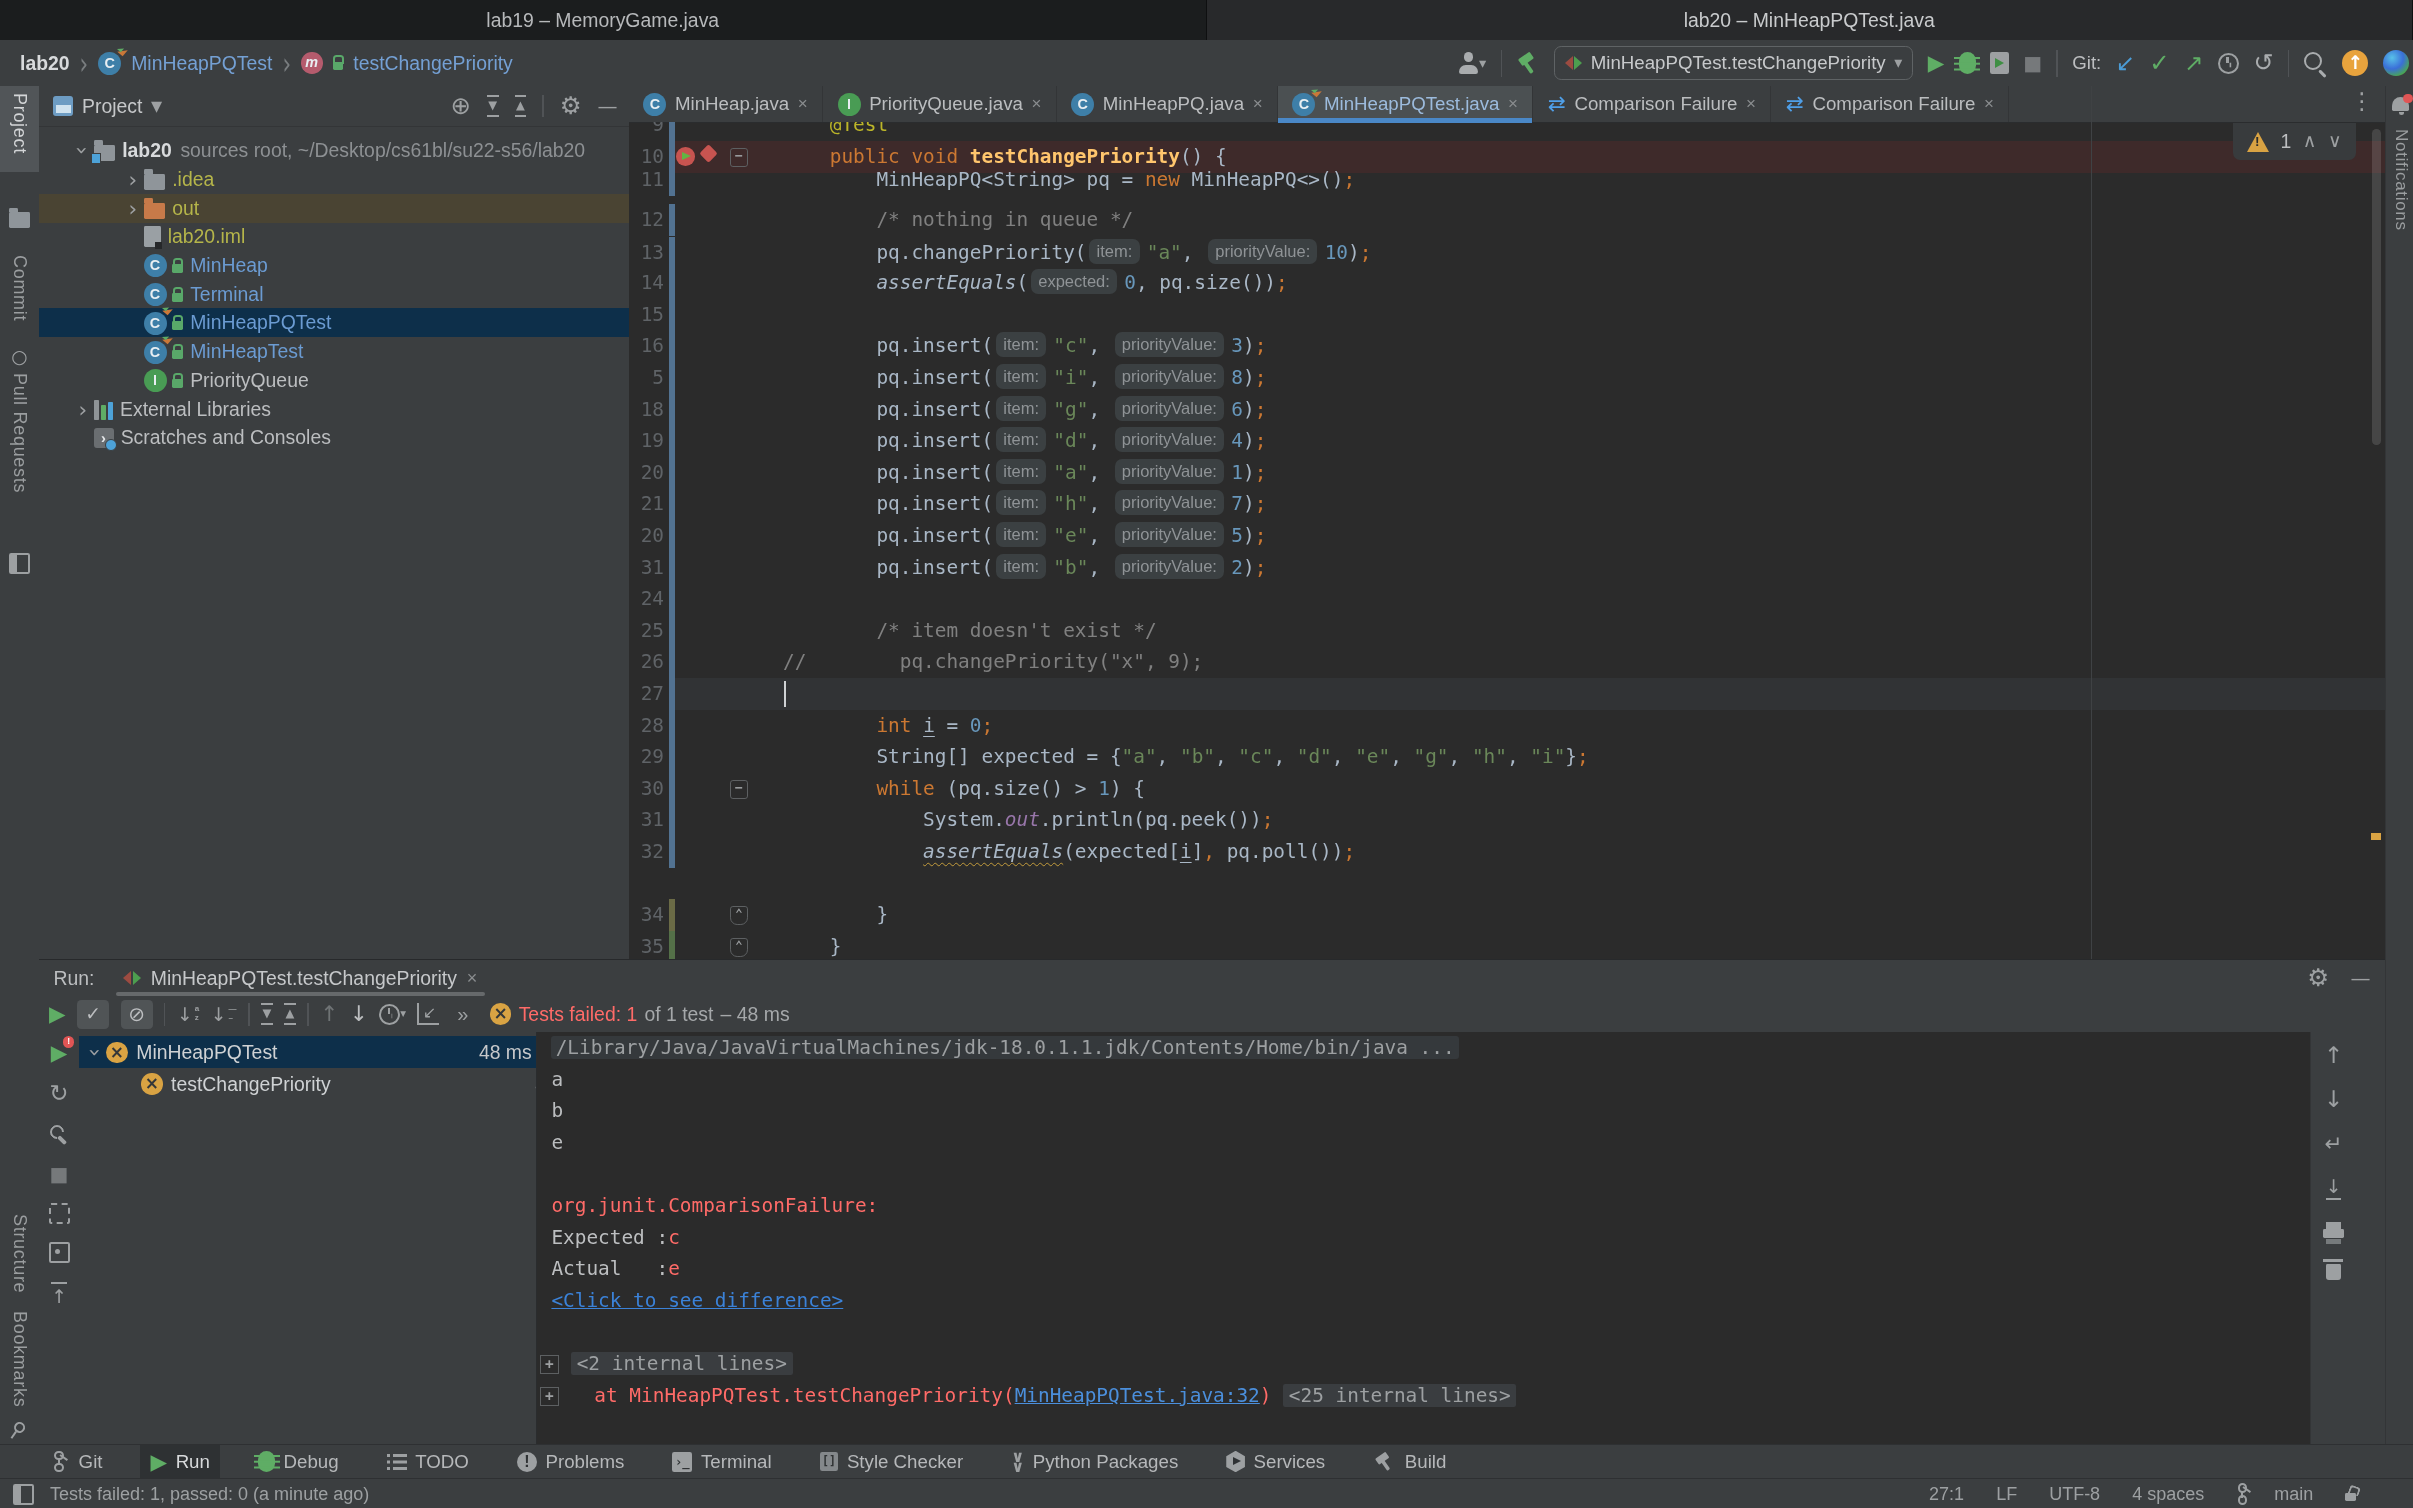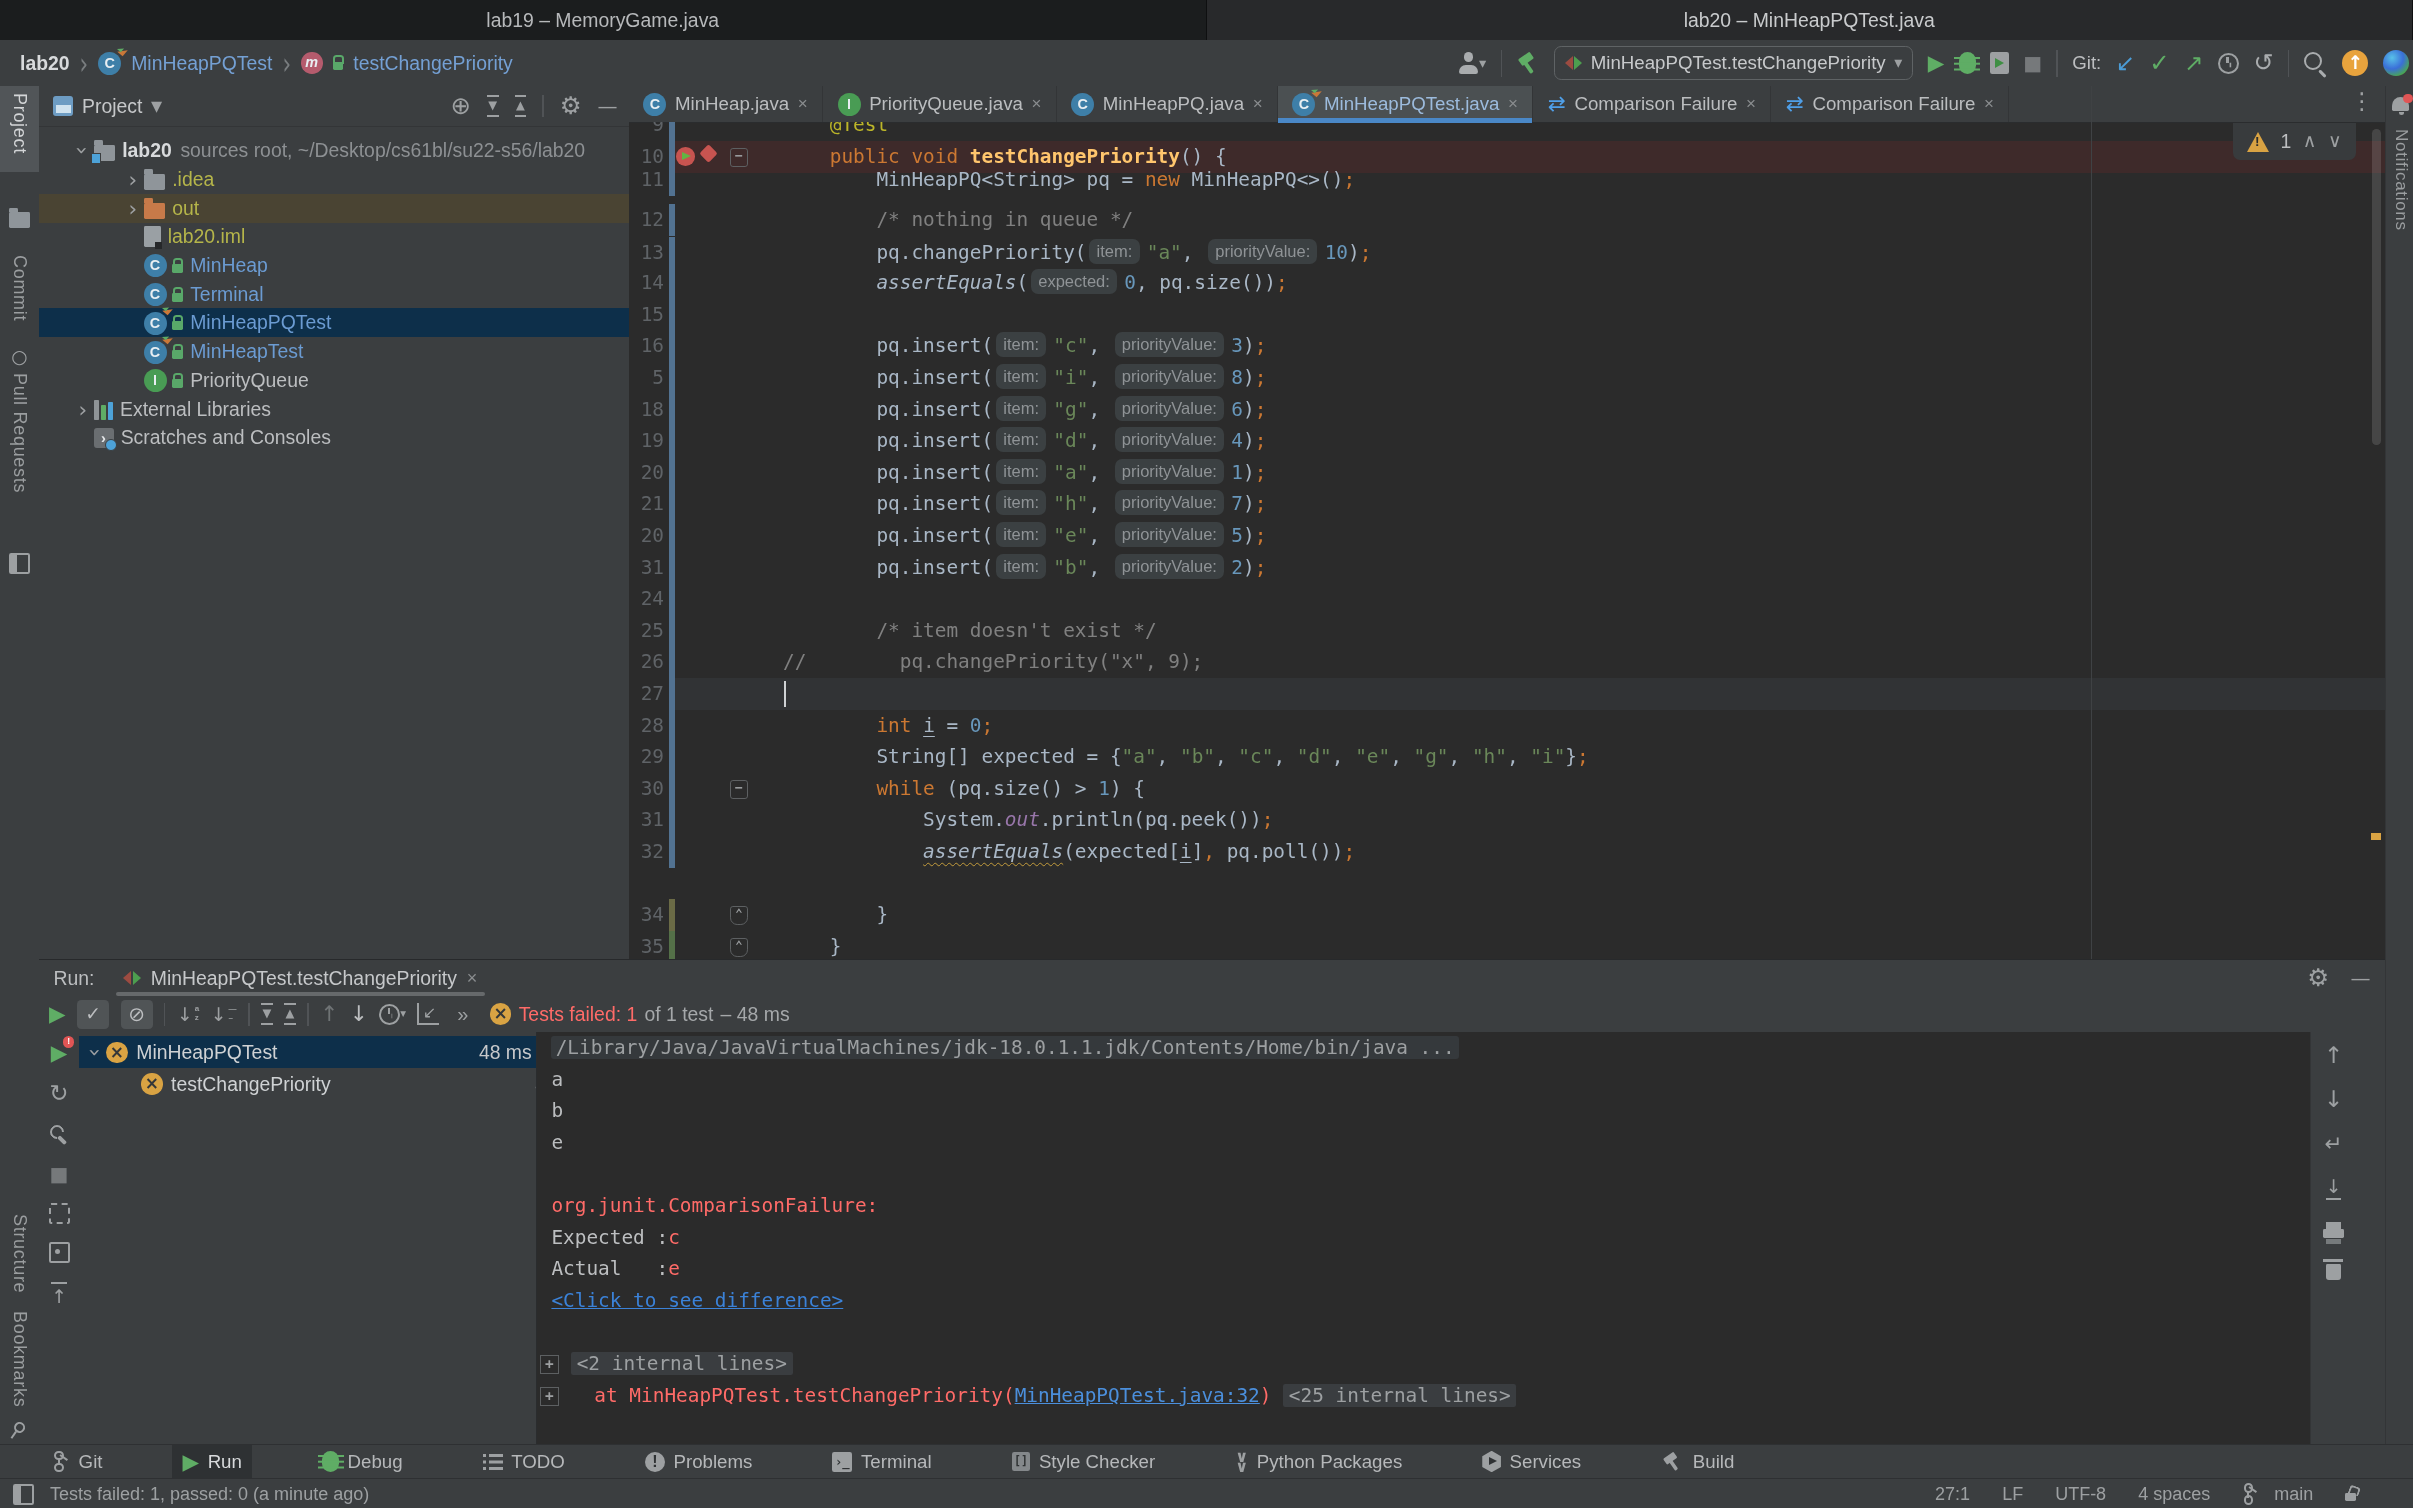--- a/index.html
+++ b/index.html
@@ -109,21 +109,21 @@
   .cs-path{color:#9da0a2;background:#35393c;border-radius:2.9px;padding:0 4.3px;}
   .cs-out{color:#bbbdbf;} .cs-err{color:#ff6b68;} .cs-plain{color:#bdbfc1;}
   .cs-link{color:#4b8fdc;text-decoration:underline;}
   .cs-link2{color:#3b82d8;text-decoration:underline;}
   .cs-foldbox{color:#9da0a2;background:#3a3d40;border-radius:2.2px;padding:0 5.7px;}
   .plusbox{position:absolute;left:2.9px;top:7.2px;width:17px;height:17px;border:1.4px solid #5d6062;
            color:#9da0a2;font:700 14.4px/16px "DejaVu Sans Mono",monospace;text-align:center;}
   #con-icons{position:absolute;right:29px;top:72px;width:46px;bottom:0;display:flex;flex-direction:column;align-items:center;gap:21.5px;padding-top:11.5px;box-sizing:border-box;border-left:0.7px solid #333537;}
 
   
-  #bottombar{left:0;top:1444px;width:2413px;height:34px;background:#3b3e40;border-top:0.7px solid #2e3032;display:flex;align-items:center;padding-left:43px;box-sizing:border-box;gap:60px;}
+  #bottombar{left:0;top:1444px;width:2413px;height:34px;background:#3b3e40;border-top:0.7px solid #2e3032;display:flex;align-items:center;padding-left:43px;box-sizing:border-box;gap:28px;}
   .bitem{display:flex;align-items:center;gap:8.6px;color:#b6b8ba;font-size:18.7px;height:34px;padding:0 10px;}
   .bitem.active{background:#2e3133;color:#d8dadc;}
   #statusbar{left:0;top:1478px;width:2413px;height:30px;background:#3b3e40;border-top:0.7px solid #2e3032;display:flex;align-items:center;color:#9da0a2;font-size:18px;}
   #status-left{display:flex;align-items:center;gap:16px;margin-left:13px;}
   #status-right{position:absolute;right:57px;display:flex;align-items:center;gap:32px;}
 
   
   .ic-folder{width:21.5px;height:16px;background:#8f959a;border-radius:1.4px;position:relative;margin-top:4.3px;}
   .ic-folder:before{content:"";position:absolute;left:0;top:-4.3px;width:9.3px;height:4.3px;background:inherit;border-radius:1.4px 1.4px 0 0;}
   .ic-folder.orange{background:#c77a49;}
@@ -948,21 +948,21 @@
       </span>
       <span class="row" style="gap:7.2px">
         <span>LF</span>
       </span>
       <span class="row" style="gap:7.2px">
         <span>UTF-8</span>
       </span>
       <span class="row" style="gap:7.2px">
         <span>4 spaces</span>
       </span>
-      <span class="row" style="gap:15px">
+      <span class="row" style="gap:21px">
         <span class="icw" style="">
           <span class="ic-branch">
             <i></i>
             <b></b>
           </span>
         </span>
         <span>main</span>
       </span>
       <span class="row" style="gap:7.2px">
         <span class="icw" style="">

